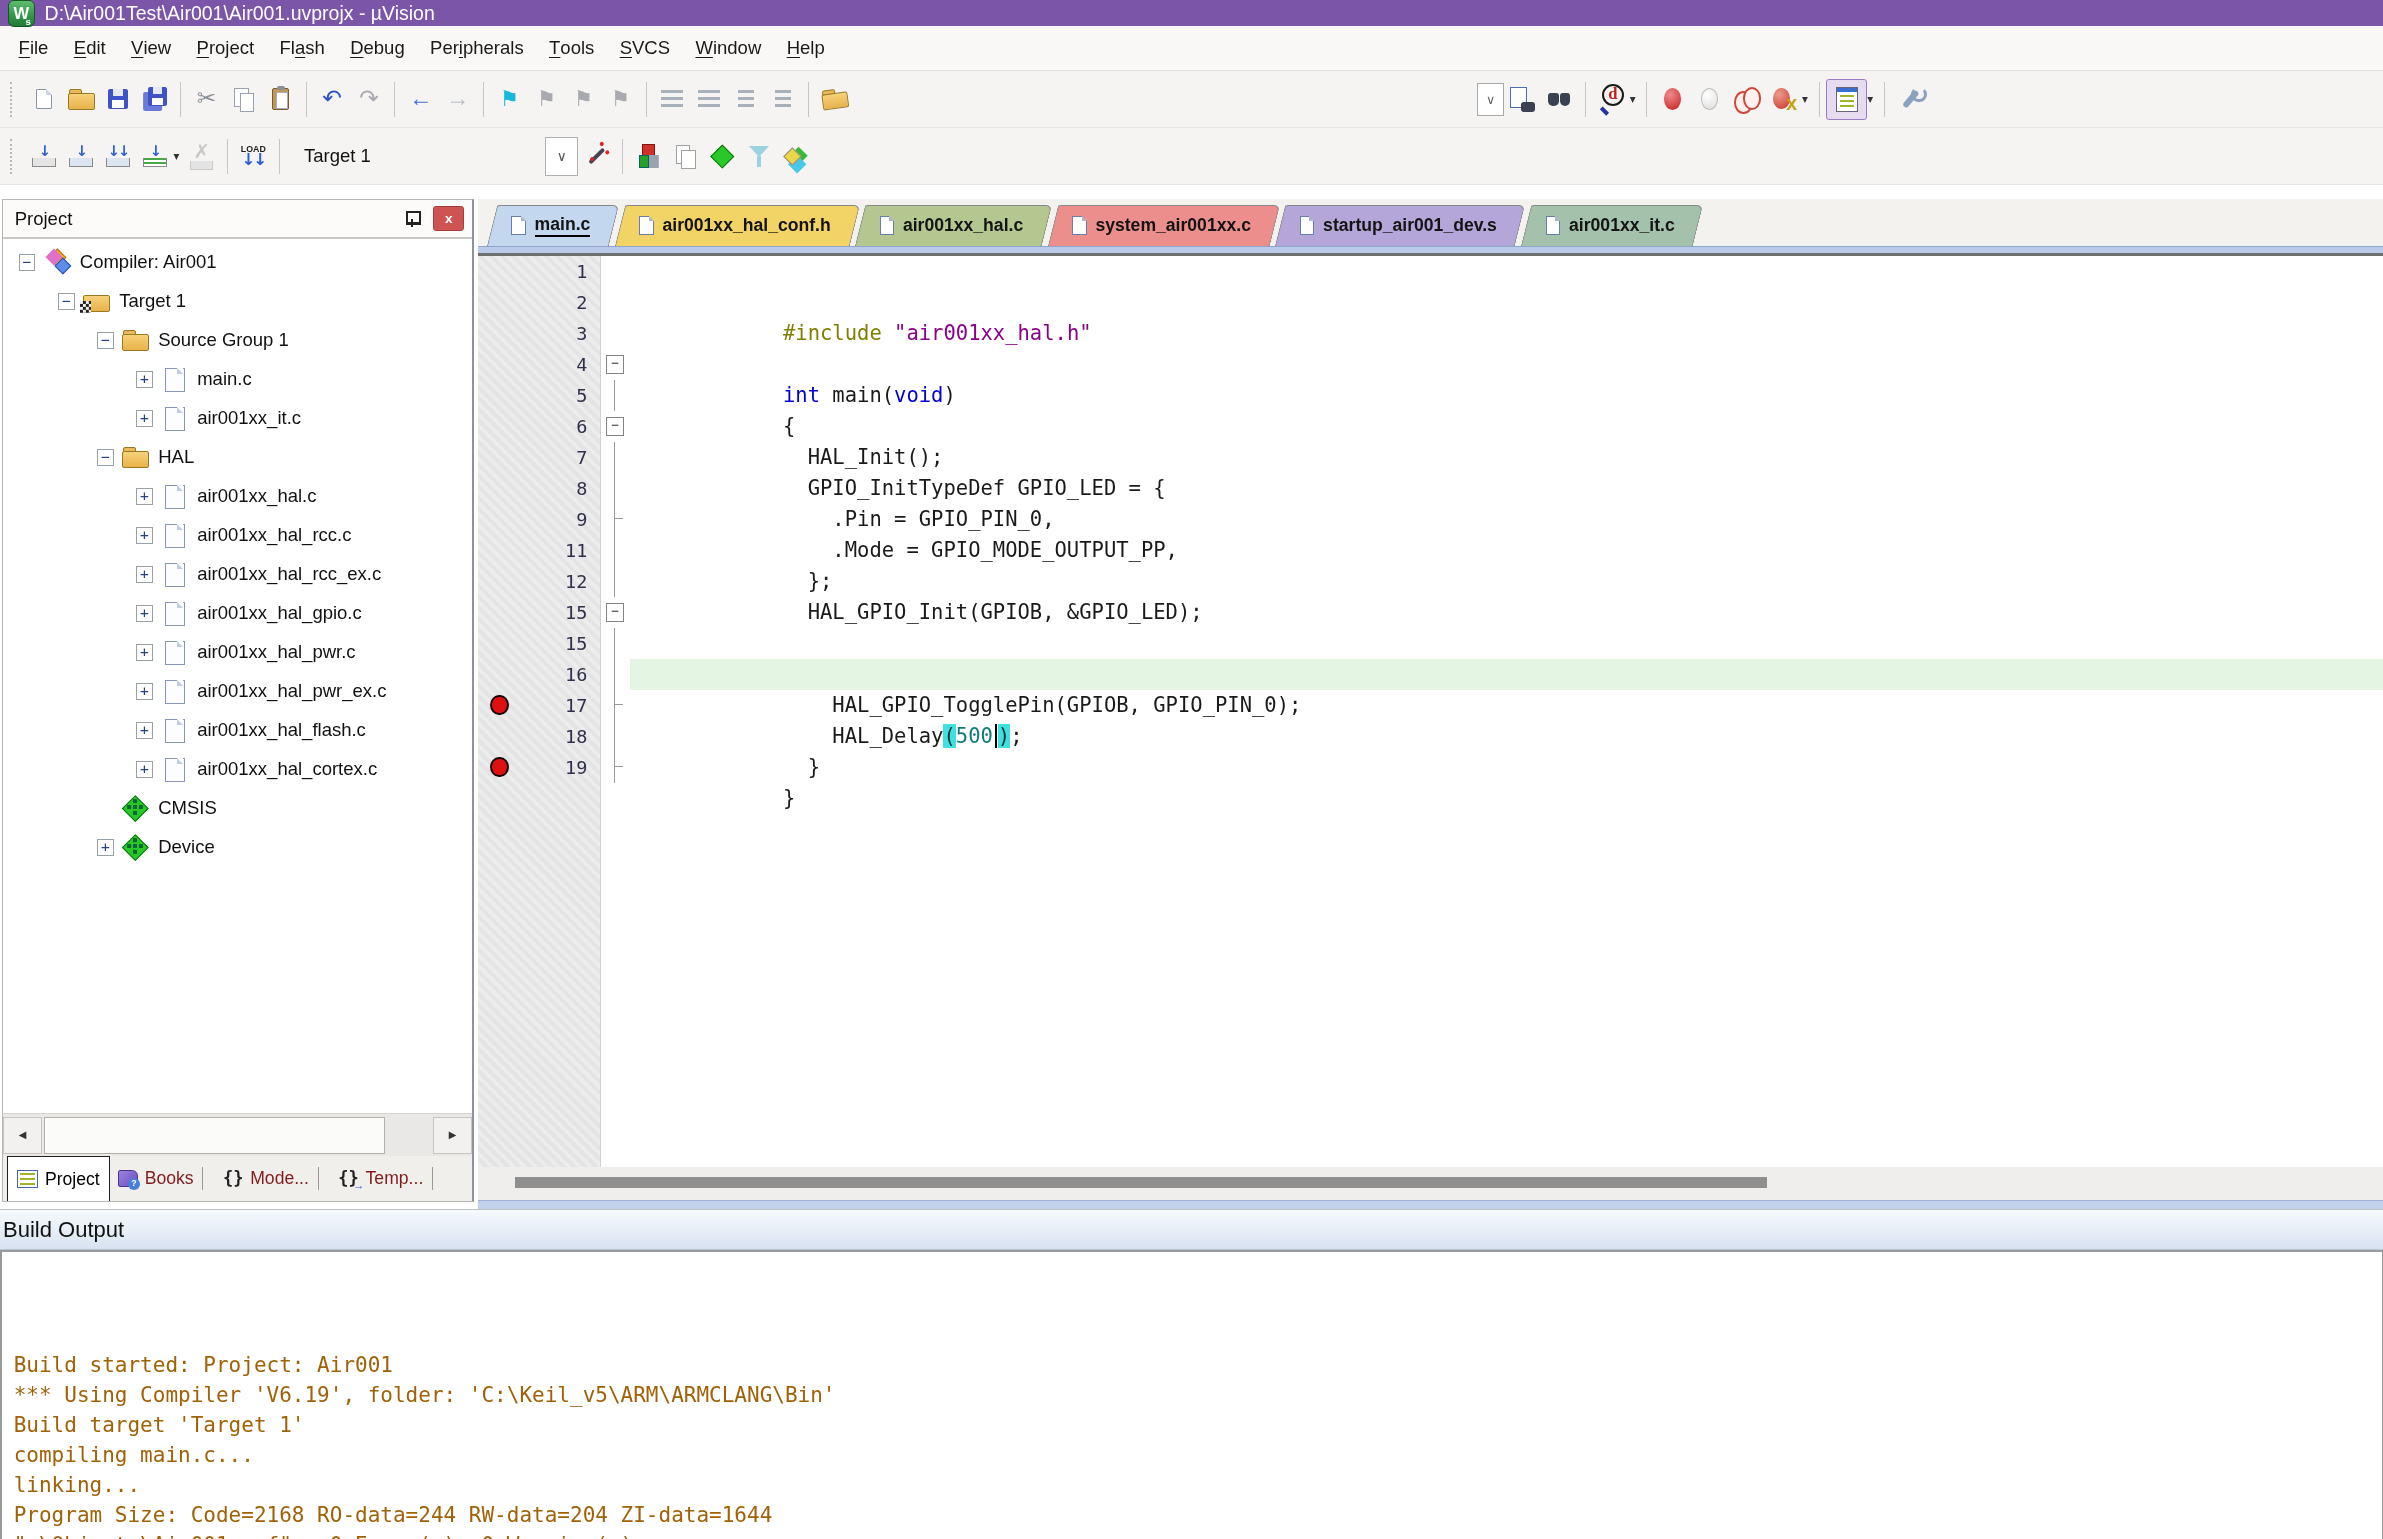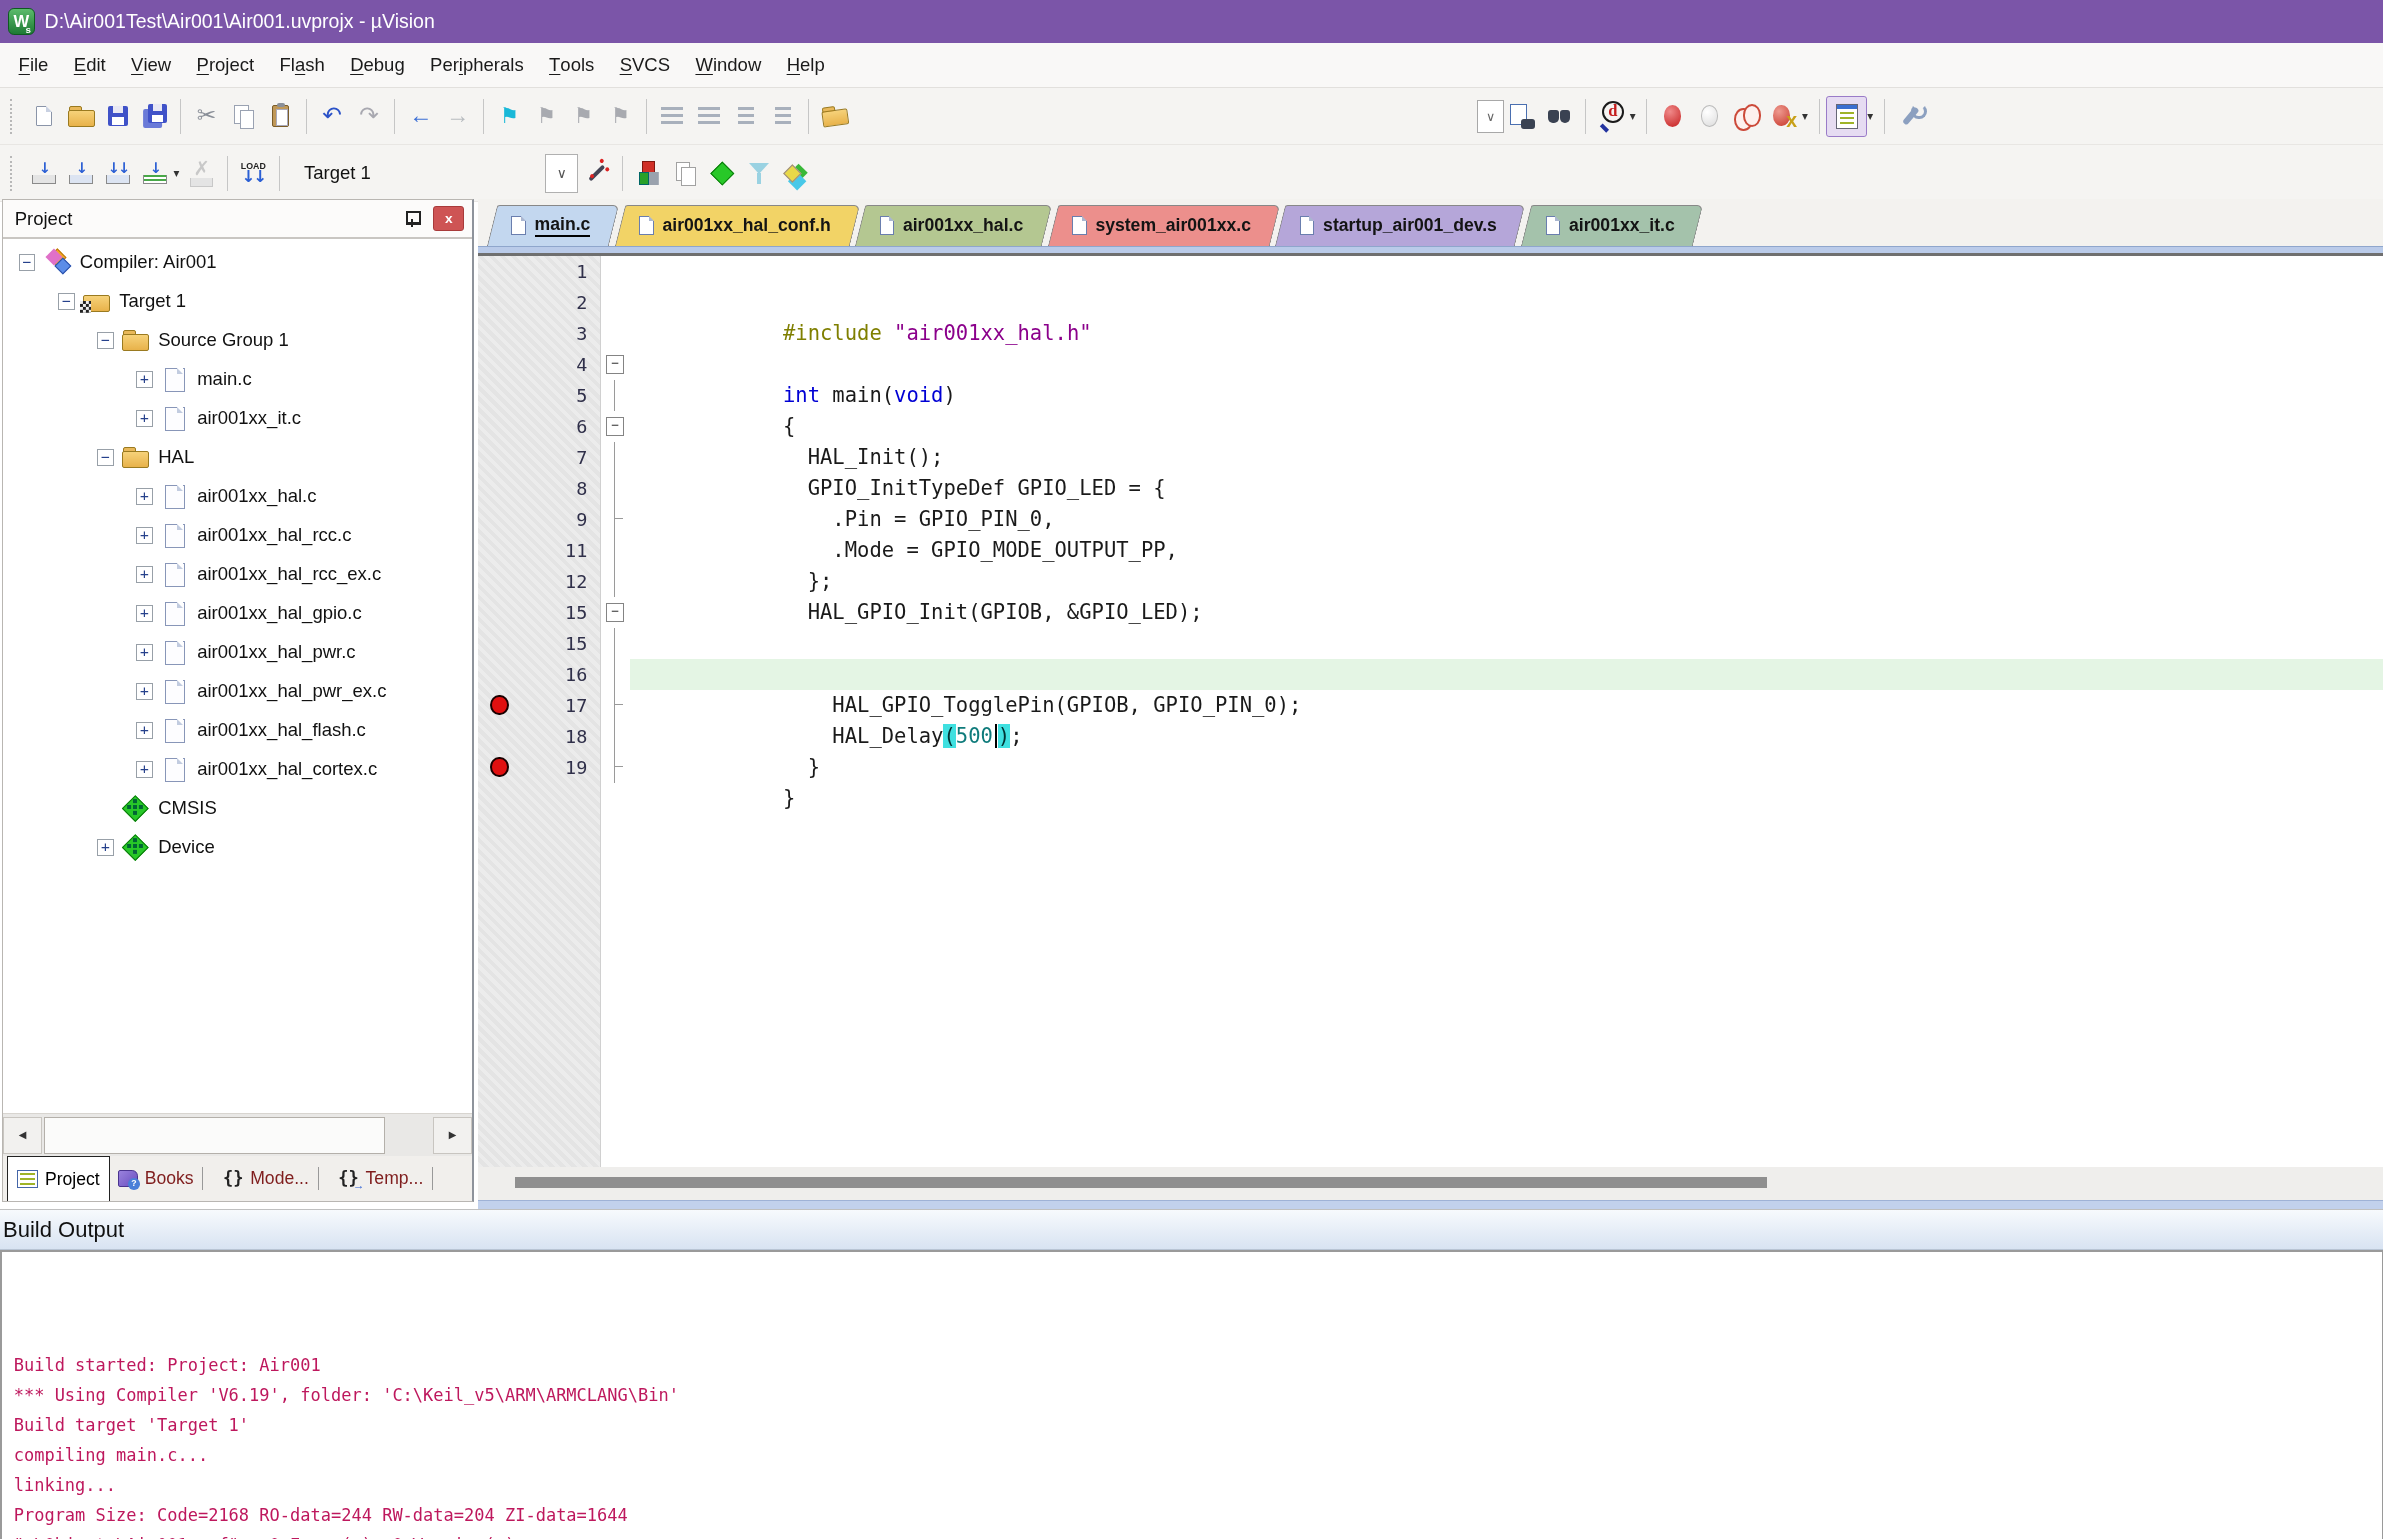--- a/index.html
+++ b/index.html
@@ -1,20 +1,20 @@
 <!DOCTYPE html>
 <html style="--col-titlebar: #7b55a8; --col-keyword: #0000d4; --col-preprocessor: #7f7f00; --col-string: #8b008b; --col-number: #0f7b7b; --col-line_highlight: #e4f5e4; --col-paren_match: #3fe0e0; --col-breakpoint: #e01010;"><head>
 <meta charset="utf-8">
 <style>
   * { box-sizing: border-box; margin: 0; padding: 0; }
   html,body { width:2384px; height:1540px; }
   body { font-family:"Liberation Sans", sans-serif; background:#fff; overflow:hidden; position:relative; color:#1a1a1a; }
 
   
-  .titlebar { height:43px; background:var(--col-titlebar,#7b55a8); display:flex; align-items:center; padding-left:7.8px; gap:9.8px; }
+  .titlebar { height:26px; background:var(--col-titlebar,#7b55a8); display:flex; align-items:center; padding-left:7.8px; gap:9.8px; }
   .app-icon { width:27px; height:27px; flex:none; border-radius:5.9px; background:linear-gradient(#5cbb6c,#1e7a34); border:1px solid #0e5a20; color:#fff; text-align:center; font:bold 16.6px/25px "Liberation Sans",sans-serif; position:relative; }
   .app-icon::before { content:"W"; }
   .app-icon::after { content:"s"; position:absolute; right:2.9px; bottom:-1px; font:bold 9.8px "Liberation Sans",sans-serif; }
   .win-title { color:#fff; font-size:19.5px; }
 
   
   .menubar { height:45px; background:#f9f8f7; border-bottom:1px solid #e2e0dd; display:flex; align-items:stretch; padding-left:5.9px; font-size:18.5px; }
   .menu-item { display:flex; align-items:center; padding:0 12.7px; cursor:default; }
   .menu-item .u { text-decoration:underline; text-underline-offset:2.9px; }
 
@@ -166,21 +166,21 @@
   .c-paren { background:var(--col-paren_match,#3fe0e0); color:#033; }
   .c-caret { display:inline-block; width:2px; height:23.4px; background:#000; vertical-align:text-bottom; margin:0 1px 0 2px; }
 
   .ed-hscroll { height:33px; background:#efeeec; position:relative; }
   .ed-thumb { position:absolute; left:37px; top:10.7px; width:1252px; height:10.7px; background:#8f8f8f; }
   .ed-bottom { height:9.8px; background:#c2d1ec; border-top:1px solid #9fb2d6; }
 
   
   .build-output { position:absolute; left:0; top:1209px; width:2384px; height:331px; }
   .bo-header { height:41px; background:linear-gradient(#f7fafd,#d8e3f2); border-top:1px solid #c0c0c0; border-bottom:1px solid #b8c4d4; display:flex; align-items:center; padding-left:3px; font-size:22px; color:#111; }
-  .bo-body { height:290px; background:#fff; border:2px solid #9a9a9a; border-bottom:none; padding:7.8px 11.7px; font-family:"DejaVu Sans Mono",monospace; font-size:17px; line-height:30px; color:#be185d; white-space:pre; overflow:hidden; }
+  .bo-body { height:290px; background:#fff; border:2px solid #9a9a9a; border-bottom:none; padding:7.8px 11.7px; font-family:"DejaVu Sans Mono",monospace; font-size:21px; line-height:30px; color:#a16207; white-space:pre; overflow:hidden; }
 </style>
 </head>
 <body>
 
 <div class="titlebar">
   <span class="app-icon"></span>
   <span class="win-title">D:\Air001Test\Air001\Air001.uvprojx - µVision</span>
 </div>
 
 <div class="menubar">

